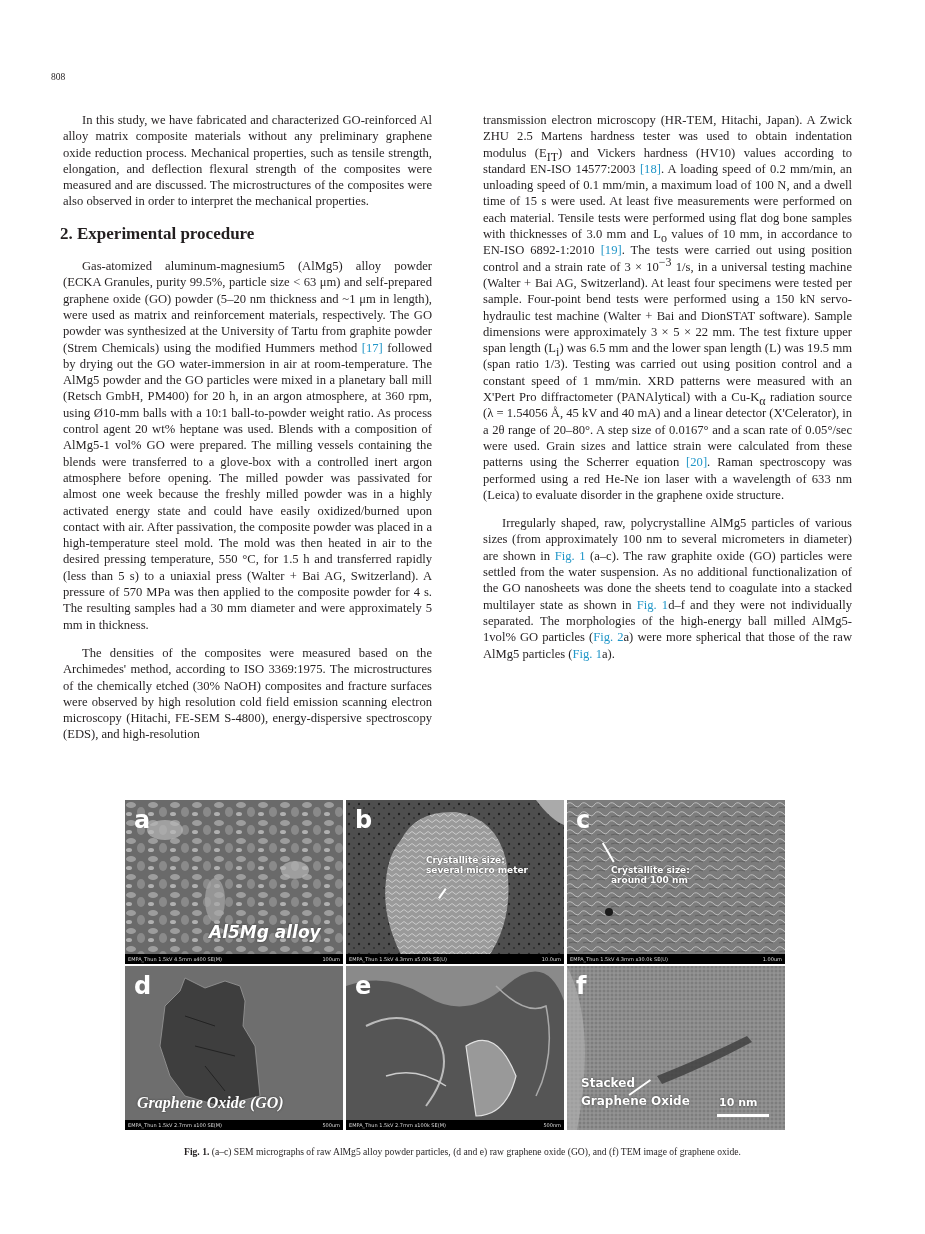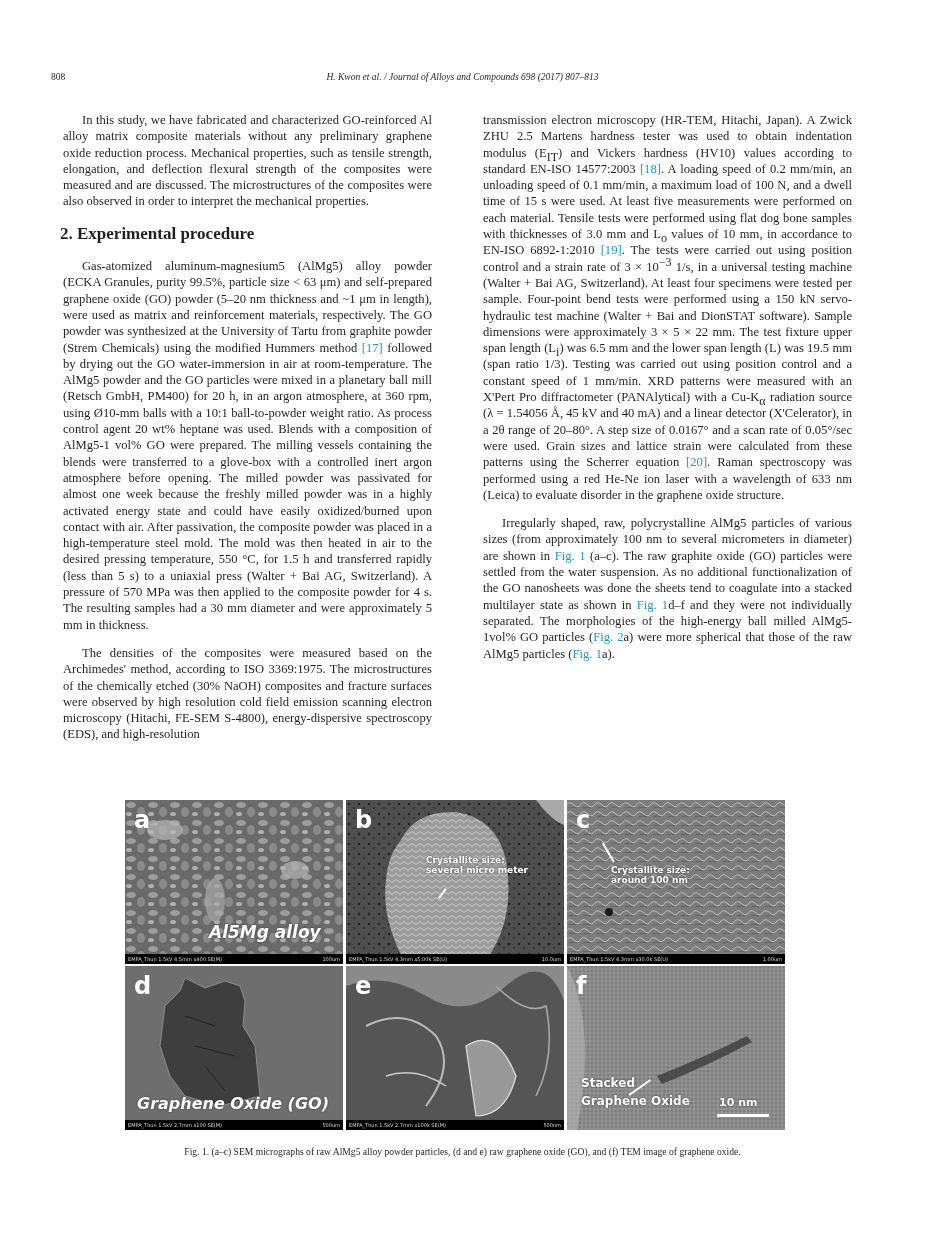--- a/index.html
+++ b/index.html
@@ -20,28 +20,27 @@
   .panel { position:absolute; width:218px; height:164px; overflow:hidden; }
   .panel .img { position:absolute; left:0; top:0; width:100%; height:100%; }
   .panel .lbl { position:absolute; left:9px; top:6px; color:#fff; font-family:"DejaVu Sans", sans-serif; font-size:24px; font-weight:bold; }
   .panel .cap { position:absolute; color:#fff; font-family:"DejaVu Sans", sans-serif; font-weight:bold; text-shadow:0 0 2px #333; }
   .panel .bar { position:absolute; left:0; bottom:0; width:100%; height:10px; background:#000; color:#ddd;
                 font-family:"DejaVu Sans", sans-serif; font-size:5px; line-height:10px; }
   .panel .bar .l { position:absolute; left:3px; }
   .panel .bar .r { position:absolute; right:3px; }
   .panel .arrow { position:absolute; background:#fff; height:1.5px; transform-origin:left center; }
   .figcap { position:absolute; top:1146px; left:51px; width:823px; text-align:center; font-size:9.6px; }
-  .figcap b { font-weight:normal;margin-top:36px; }
+  .figcap b { font-weight:bold;margin-top:36px; }
 </style>
 </head>
 <body>
 
 <div class="header">
   <span class="pgnum">808</span>
-  <span class="running">H. Kwon et al. / Journal of Alloys and Compounds 698 (2017) 807–813</span>
 </div>
 
 <div class="col left">
   <p>In this study, we have fabricated and characterized GO-reinforced Al alloy matrix composite materials without any preliminary graphene oxide reduction process. Mechanical properties, such as tensile strength, elongation, and deflection flexural strength of the composites were measured and are discussed. The microstructures of the composites were also observed in order to interpret the mechanical properties.</p>
   <h2>2.  Experimental procedure</h2>
   <p><span>Gas-atomized aluminum-magnesium5 (AlMg5) alloy powder (ECKA Granules, purity 99.5%, particle size &lt; 63 μm) and self-prepared graphene oxide (GO) powder (5–20 nm thickness and ~1 μm in length), were used as matrix and reinforcement materials, respectively. The GO powder was synthesized at the University of Tartu from graphite powder (Strem Chemicals) using the modified Hummers method </span><span class="ref">[17]</span><span> followed by drying out the GO water-immersion in air at room-temperature. The AlMg5 powder and the GO particles were mixed in a planetary ball mill (Retsch GmbH, PM400) for 20 h, in an argon atmosphere, at 360 rpm, using Ø10-mm balls with a 10:1 ball-to-powder weight ratio. As process control agent 20 wt% heptane was used. Blends with a composition of AlMg5-1 vol% GO were prepared. The milling vessels containing the blends were transferred to a glove-box with a controlled inert argon atmosphere before opening. The milled powder was passivated for almost one week because the freshly milled powder was in a highly activated energy state and could have easily oxidized/burned upon contact with air. After passivation, the composite powder was placed in a high-temperature steel mold. The mold was then heated in air to the desired pressing temperature, 550 °C, for 1.5 h and transferred rapidly (less than 5 s) to a uniaxial press (Walter + Bai AG, Switzerland). A pressure of 570 MPa was then applied to the composite powder for 4 s. The resulting samples had a 30 mm diameter and were approximately 5 mm in thickness.</span></p>
   <p>The densities of the composites were measured based on the Archimedes' method, according to ISO 3369:1975. The microstructures of the chemically etched (30% NaOH) composites and fracture surfaces were observed by high resolution cold field emission scanning electron microscopy (Hitachi, FE-SEM S-4800), energy-dispersive spectroscopy (EDS), and high-resolution</p>
 </div>
 
 <div class="col right">
@@ -123,21 +122,21 @@
       </div>
   </div>
 
   <div class="panel" style="left:0;top:166px;">
     <svg class="img" viewBox="0 0 218 164" preserveAspectRatio="none">
       <rect width="218" height="164" fill="#6e6e6e"></rect>
       <path d="M40 40 L55 25 L60 12 L80 22 L100 15 L115 20 L120 35 L118 60 L130 80 L135 130 L95 140 L60 130 L45 110 L35 80 Z" fill="#3e3e3e" stroke="#999" stroke-width="0.8"></path>
       <path d="M60 50 L90 60 M70 80 L110 90 M80 100 L100 125" stroke="#222" stroke-width="1"></path>
     </svg>
     <span class="lbl">d</span>
-    <span class="cap" style="left:12px;top:128px;font-size:16px;font-style:italic;">Graphene Oxide (GO)</span>
+    <span class="cap" style="left:12px;top:128px;font-size:16px;font-style:italic;font-family:Liberation Serif, serif;">Graphene Oxide (GO)</span>
     <div class="bar">
         <span class="l">EMPA_Thun 1.5kV 2.7mm x100 SE(M)</span>
         <span class="r">500um</span>
       </div>
   </div>
 
   <div class="panel" style="left:221px;top:166px;">
     <svg class="img" viewBox="0 0 218 164" preserveAspectRatio="none">
       <rect width="218" height="164" fill="#555"></rect>
       <path d="M0 20 Q40 5 80 30 T160 20 T218 35 L218 0 L0 0 Z" fill="#8a8a8a"></path>

